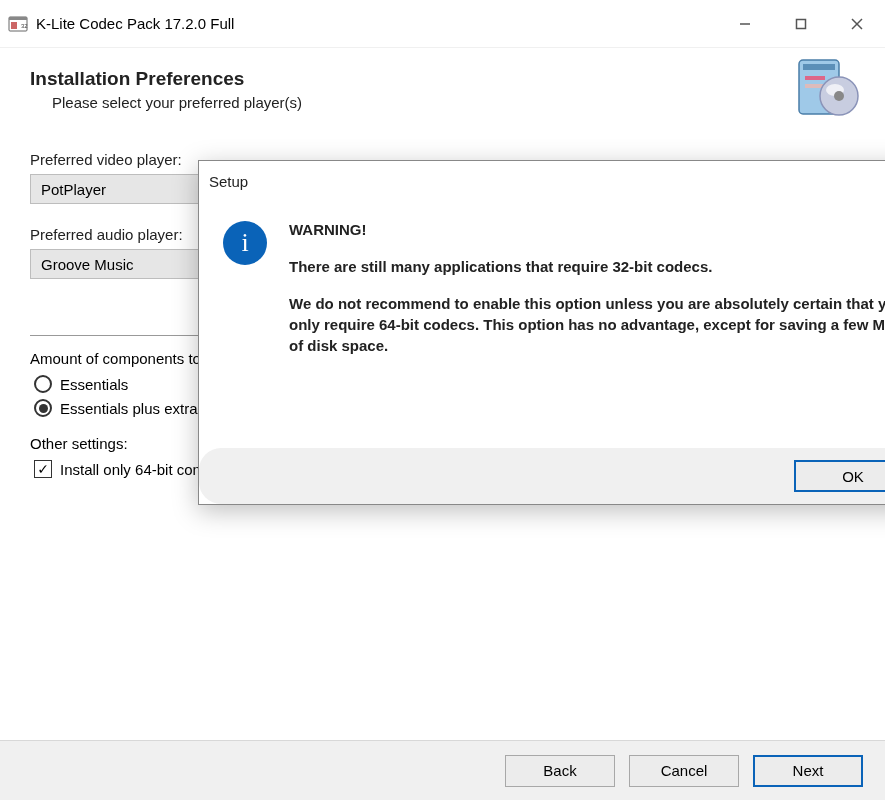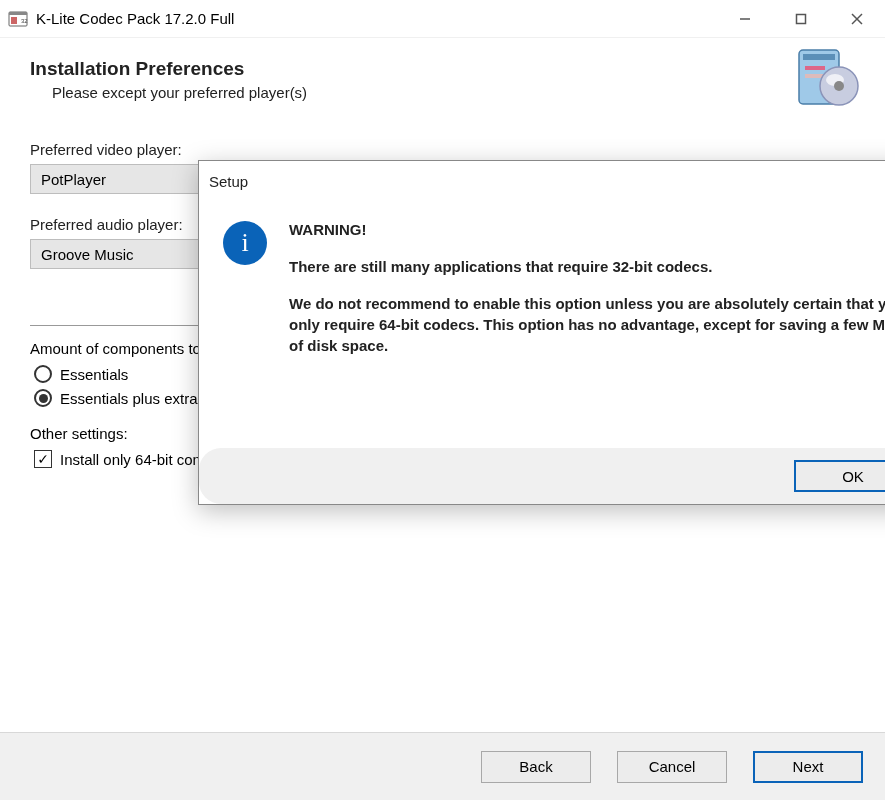--- a/index.html
+++ b/index.html
@@ -5,21 +5,21 @@
 * { box-sizing: border-box; margin: 0; padding: 0; }
 body {
   font-family: "Segoe UI", Tahoma, sans-serif;
   background: #fff;
   width: 885px;
   height: 800px;
   overflow: hidden;
   position: relative;
 }
 .titlebar {
-  height: 38px;
+  height: 48px;
   display: flex;
   align-items: center;
   padding: 0 0 0 8px;
   border-bottom: 1px solid #f0f0f0;
 }
 .titlebar .app-icon {
   width: 20px;
   height: 20px;
   margin-right: 8px;
 }
@@ -127,28 +127,28 @@
 }
 .section-label {
   font-size: 15px;
   margin-bottom: 8px;
 }
 .footer {
   position: absolute;
   bottom: 0;
   left: 0;
   right: 0;
-  height: 68px;
+  height: 60px;
   background: #f0f0f0;
   border-top: 1px solid #d8d8d8;
   display: flex;
   align-items: center;
   justify-content: flex-end;
   padding-right: 22px;
-  gap: 26px;
+  gap: 14px;
 }
 .btn {
   width: 110px;
   height: 32px;
   background: #ececec;
   border: 1px solid #a8a8a8;
   font-size: 15px;
   display: flex;
   align-items: center;
   justify-content: center;
@@ -275,21 +275,21 @@
       <rect x="10" y="10" width="32" height="6" fill="#5b8fb8"></rect>
       <rect x="12" y="22" width="20" height="4" fill="#d68"></rect>
       <rect x="12" y="30" width="20" height="4" fill="#dbb"></rect>
       <circle cx="46" cy="42" r="19" fill="#c8cde0" stroke="#8a93b8" stroke-width="1.5"></circle>
       <ellipse cx="42" cy="36" rx="9" ry="6" fill="#fff" opacity="0.7"></ellipse>
       <circle cx="46" cy="42" r="5" fill="#888"></circle>
     </svg>
   </div>
 
   <div class="heading">Installation Preferences</div>
-  <div class="subheading">Please except your preferred player(s)</div>
+  <div class="subheading">Please select your preferred player(s)</div>
 
   <div class="field-label">Preferred video player:</div>
   <div class="dropdown">
     <span>PotPlayer</span>
   </div>
 
   <div class="field-label">Preferred audio player:</div>
   <div class="dropdown">
     <span>Groove Music</span>
   </div>

